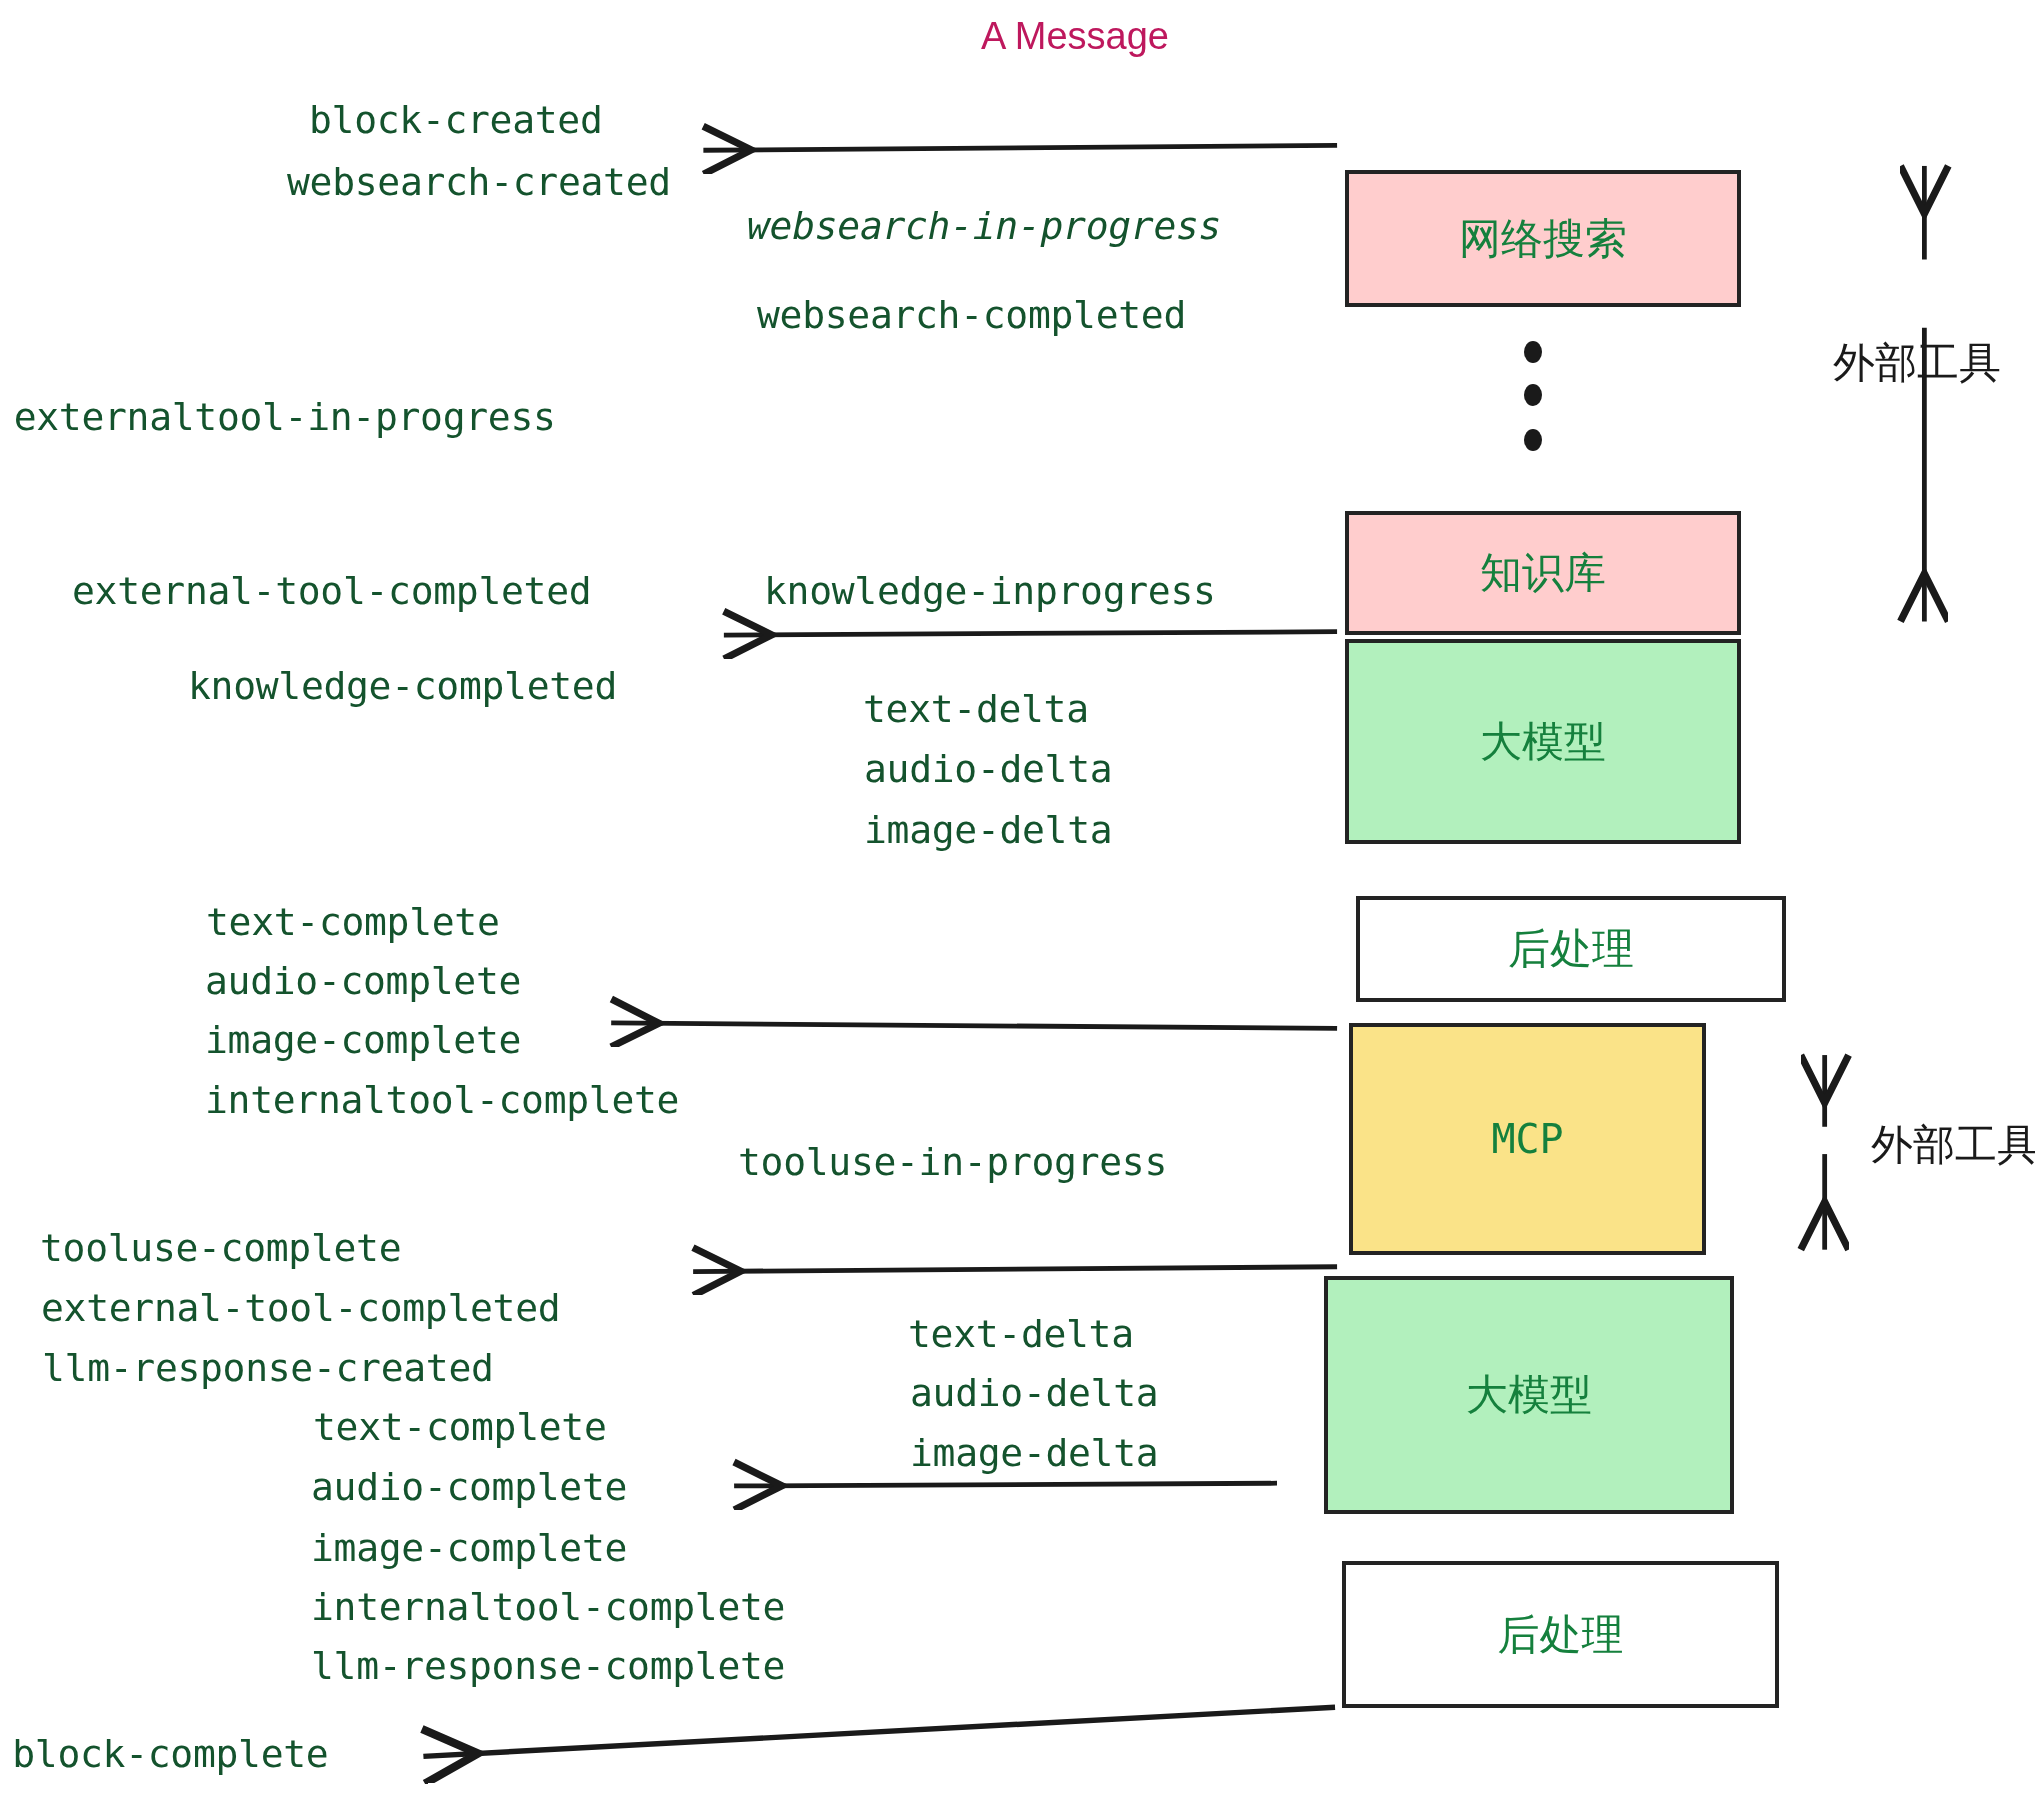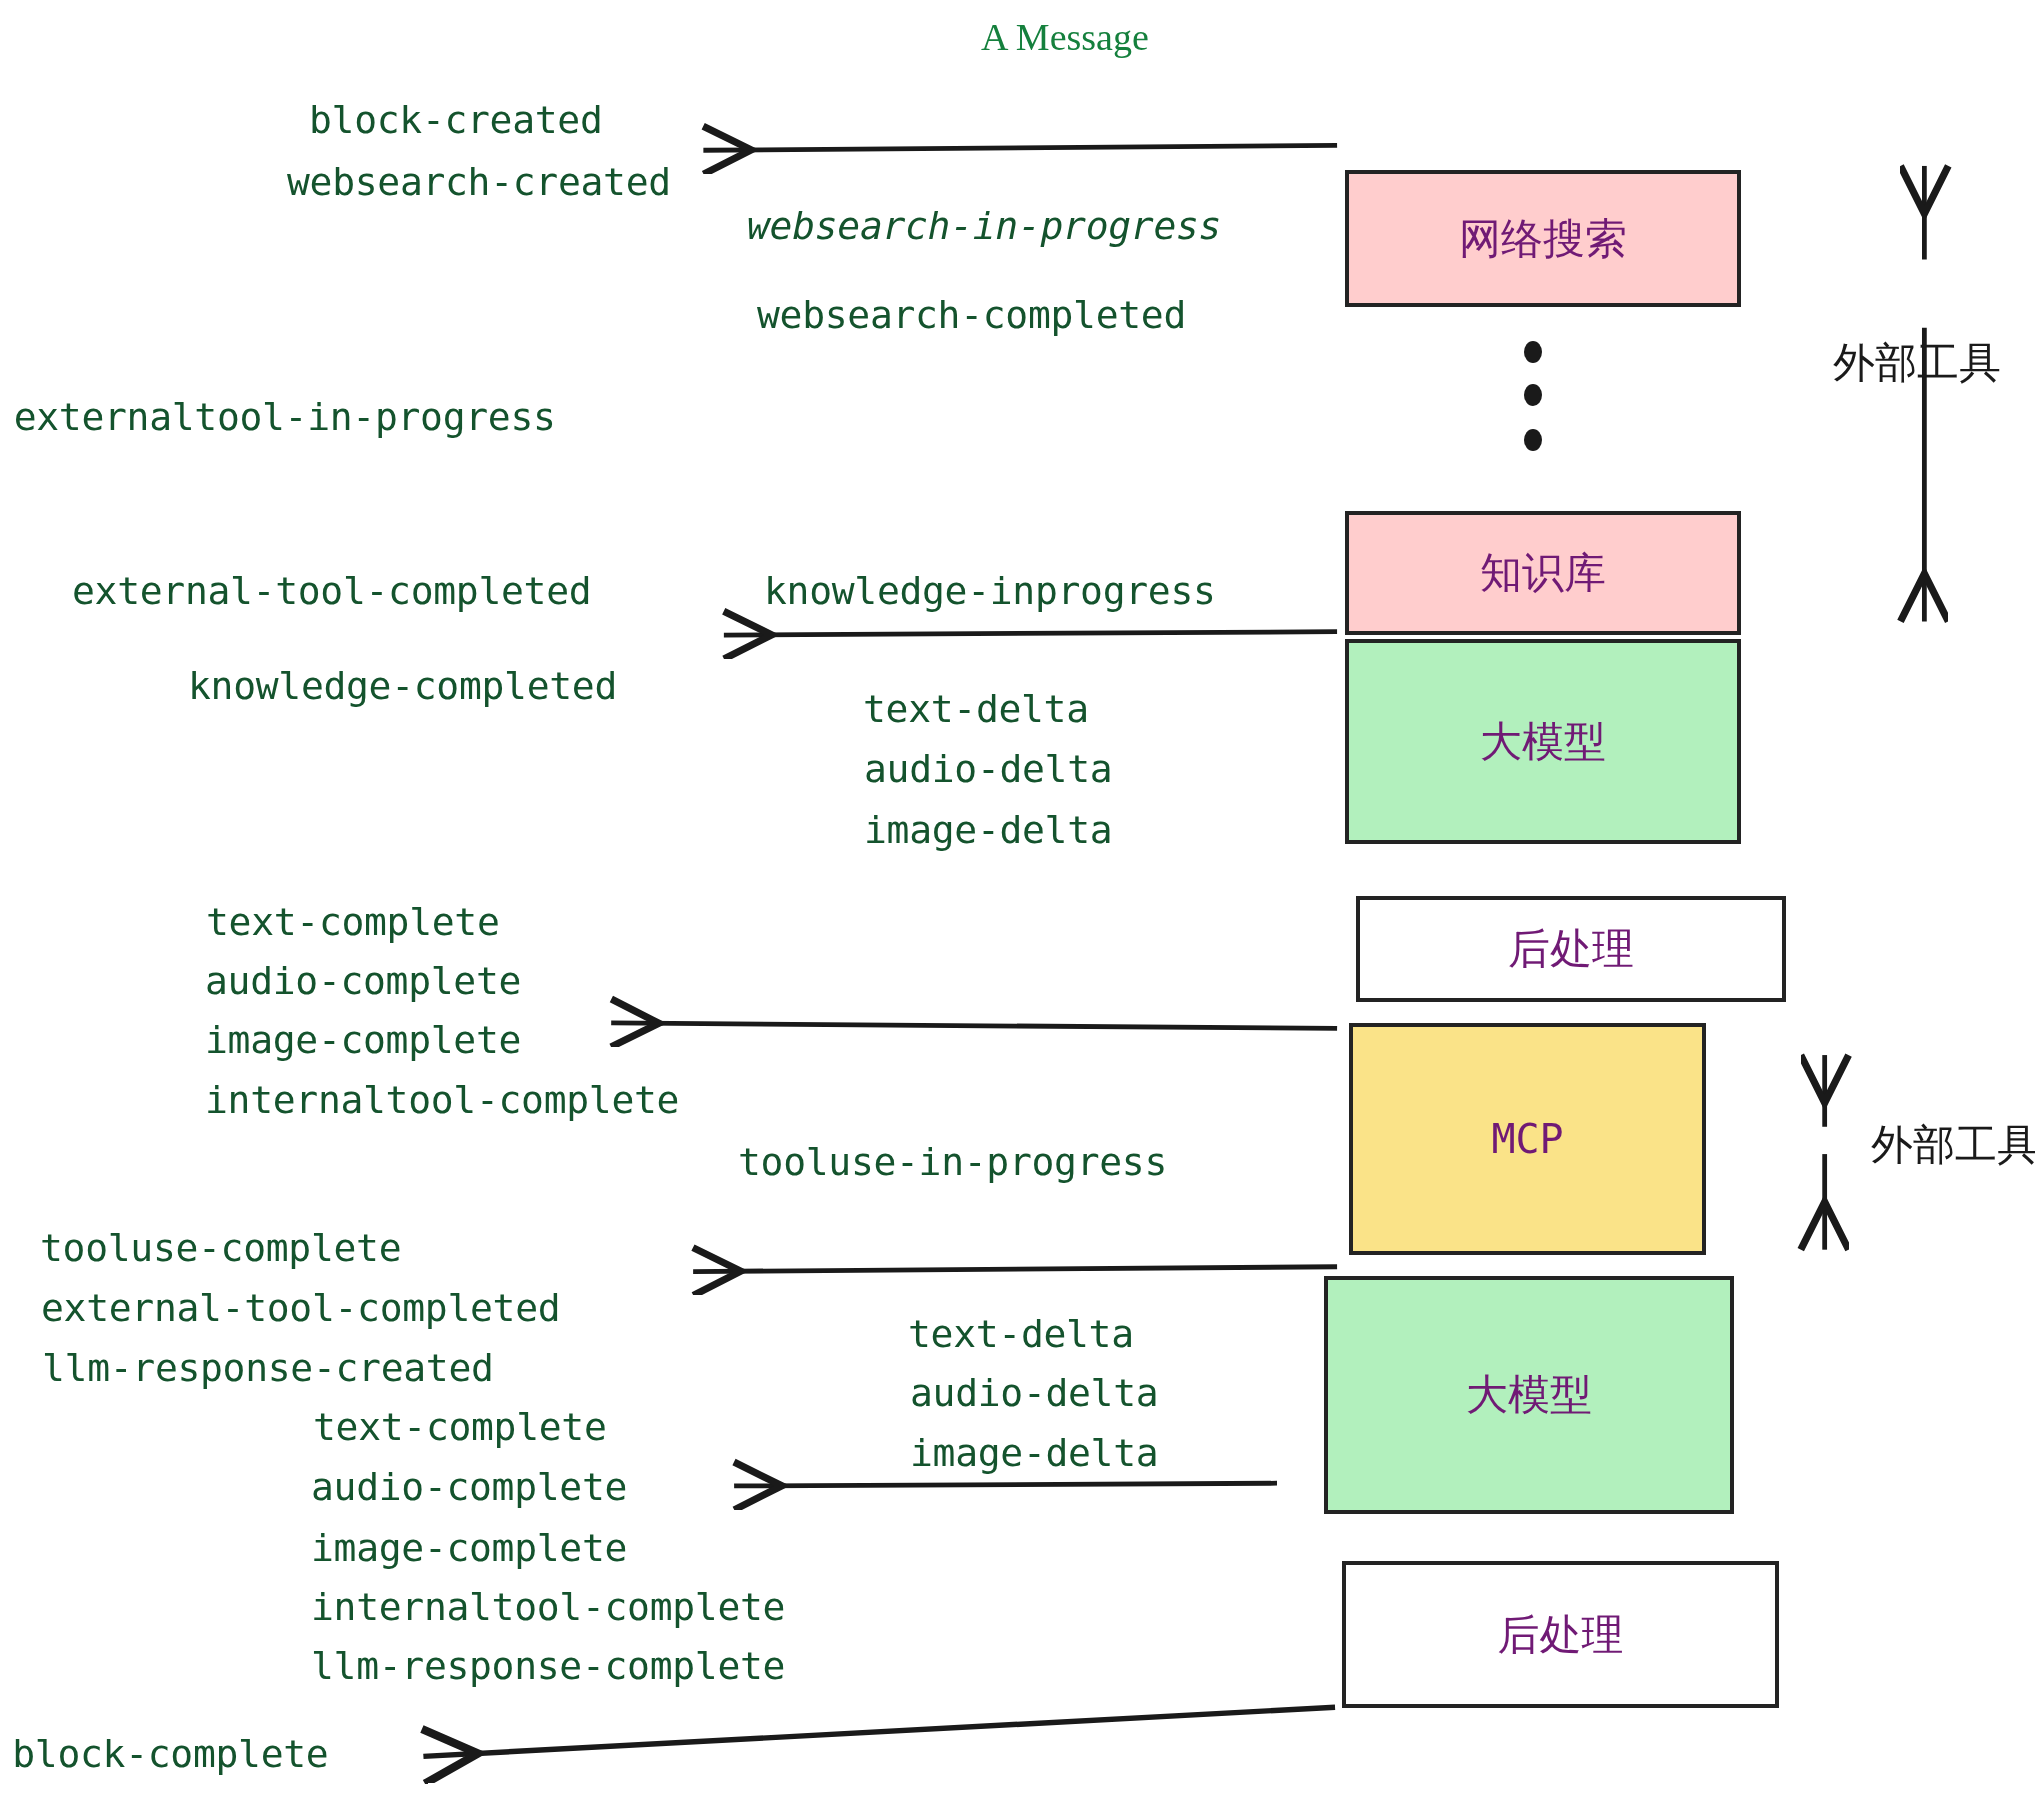--- a/index.html
+++ b/index.html
@@ -18,35 +18,35 @@
     position:absolute;
     font-family:"DejaVu Sans Mono","Liberation Mono",monospace;
     font-size:38px;
     line-height:1;
     white-space:nowrap;
     color:#14532d;
     letter-spacing:-0.3px;
   }
   .title{
     position:absolute;
-    font-family:Liberation Serif, serif;
+    font-family:Liberation Sans, sans-serif;
     font-size:38px;
     white-space:nowrap;
-    color:#15803d;
+    color:#be185d;
   }
   .box{
     position:absolute;
     border:4.1px solid #232323;
     box-sizing:border-box;
     display:flex;
     align-items:center;
     justify-content:center;
     font-family:"DejaVu Sans","Liberation Sans",sans-serif;
     font-size:42px;
-    color:#701a75;
+    color:#15803d;
   }
   .box.mono{
     font-family:"DejaVu Sans Mono","Liberation Mono",monospace;
     font-size:40px;
   }
   .cn{
     position:absolute;
     font-family:Liberation Serif, serif;
     font-size:42px;
     white-space:nowrap;

